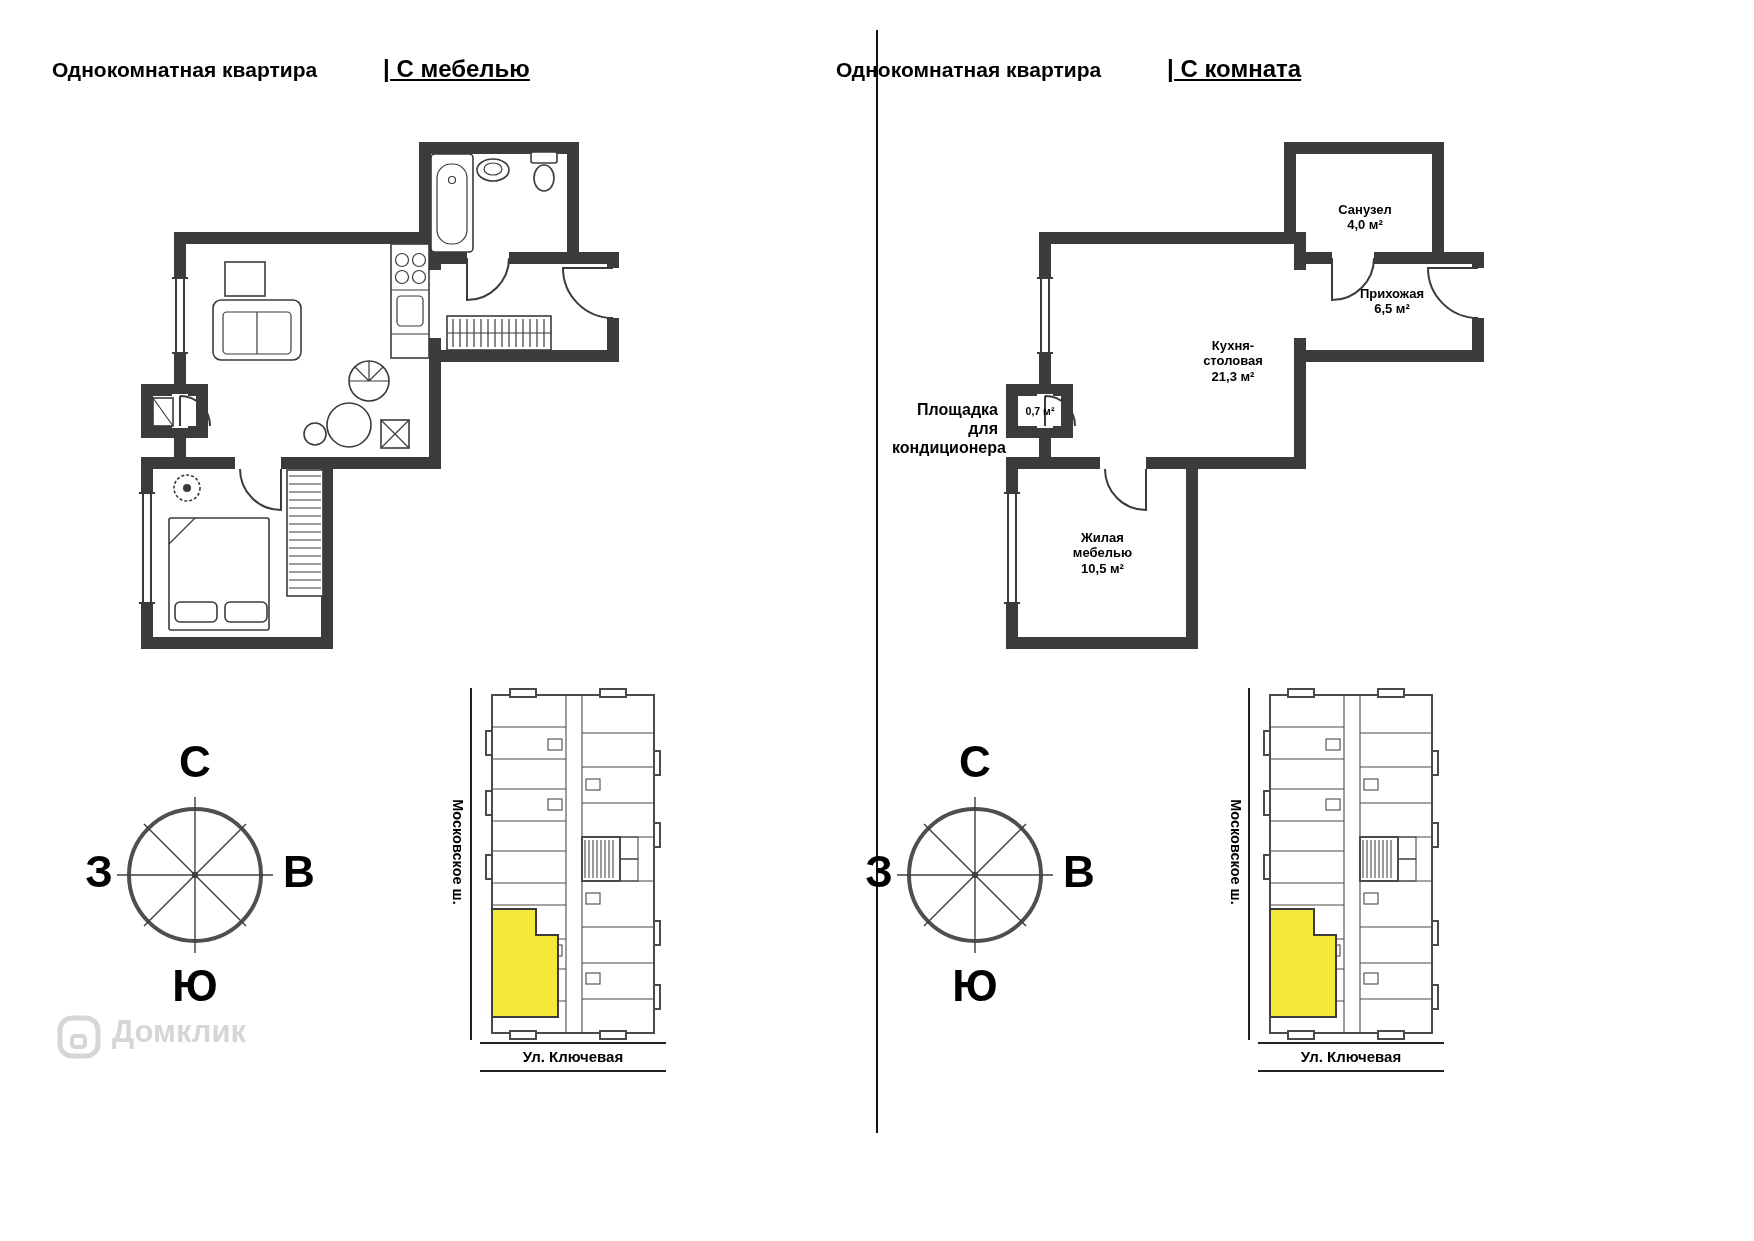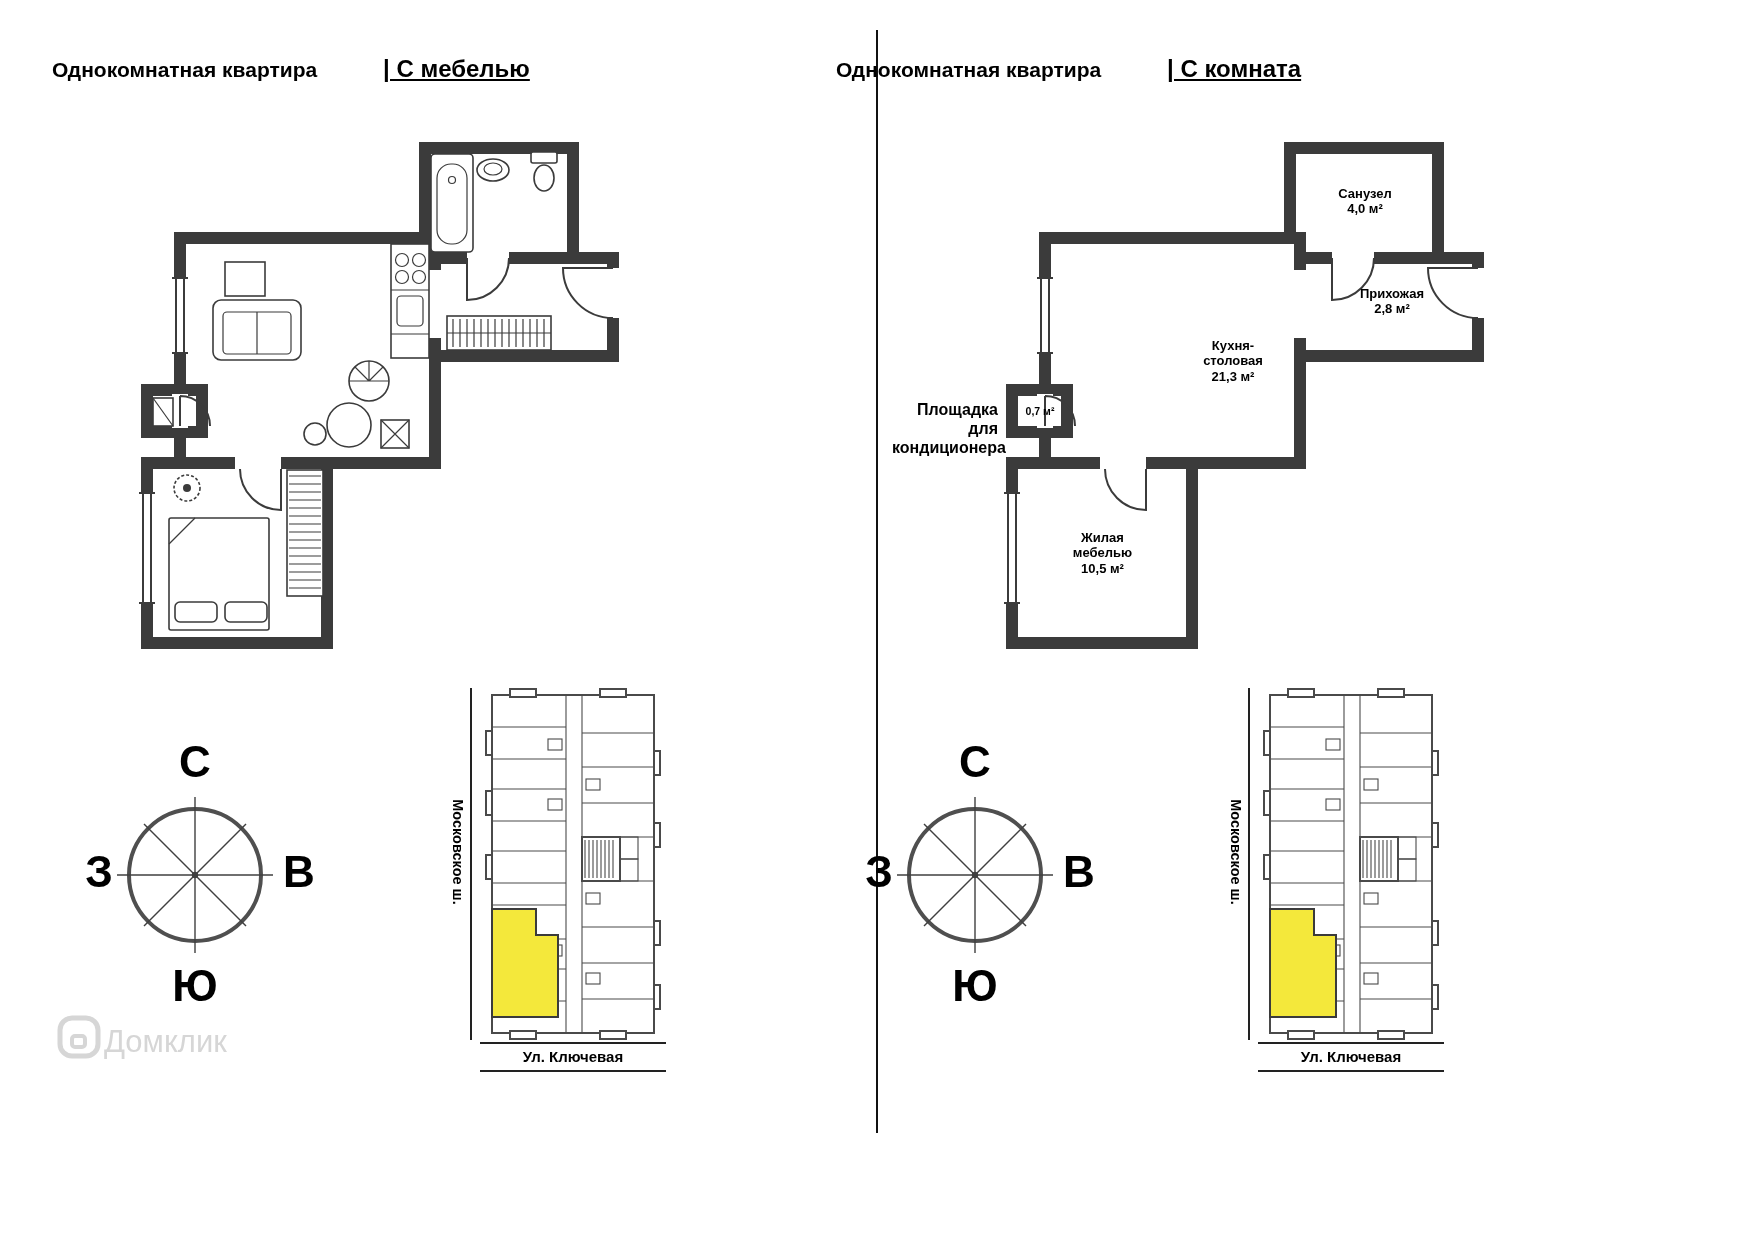--- a/index.html
+++ b/index.html
@@ -29,21 +29,21 @@
   .c-s{left:0;right:0;top:224px;text-align:center;}
   .c-w{left:4px;top:110px;width:40px;text-align:center;}
   .c-e{left:204px;top:110px;width:40px;text-align:center;}
   .bldg{position:absolute;width:190px;height:355px;}
   .bldg svg{width:100%;height:100%;overflow:visible;display:block;}
   .b{fill:#fff;stroke:#4a4a4a;stroke-width:2;}
   .bl{stroke:#4a4a4a;stroke-width:1.1;fill:none;}
   .road-v-line{position:absolute;width:2px;background:#222;}
   .road-v-label{position:absolute;width:170px;height:20px;font-weight:bold;font-size:14.5px;transform:rotate(90deg);text-align:center;white-space:nowrap;}
   .street{position:absolute;width:186px;text-align:center;font-weight:bold;font-size:15px;border-top:2px solid #222;border-bottom:2px solid #222;padding:4px 0 5px;}
-  .watermark{position:absolute;left:56px;top:1014px;display:flex;align-items:flex-end;gap:2px;color:#d6d6d6;}
+  .watermark{position:absolute;left:56px;top:1014px;display:flex;align-items:flex-start;gap:10px;color:#d6d6d6;font-weight:bold;}
   .wm-text{font-size:31px;}
 </style>
 </head>
 <body>
 
 <div class="page">
 
   <svg width="0" height="0" style="position:absolute" aria-hidden="true">
     <defs>
 
@@ -215,27 +215,27 @@
   <div class="divider"></div>
 
   <div class="abs title" style="left:836px;top:58px;">Однокомнатная квартира</div>
   <div class="abs subtitle" style="left:1167px;top:55px;">| С комната</div>
 
   <div class="plan" style="left:1000px;top:138px;">
     <svg viewBox="0 0 490 515">
         <use href="#apt"></use>
       </svg>
 
-    <div class="rl" style="left:305px;top:48px;width:120px;">
+    <div class="rl" style="left:305px;top:64px;width:120px;">
       <div>Санузел</div>
       <div class="rl-area">4,0 м²</div>
     </div>
     <div class="rl" style="left:332px;top:148px;width:120px;">
       <div>Прихожая</div>
-      <div class="rl-area">2,8 м²</div>
+      <div class="rl-area">6,5 м²</div>
     </div>
     <div class="rl" style="left:192px;top:200px;width:82px;">
       <div>Кухня-столовая</div>
       <div class="rl-area">21,3 м²</div>
     </div>
     <div class="rl" style="left:55px;top:392px;width:95px;">
       <div>Жилая мебелью</div>
       <div class="rl-area">10,5 м²</div>
     </div>
     <div class="rl-ac-name" style="left:-108px;top:262px;width:106px;">Площадка для кондиционера</div>

